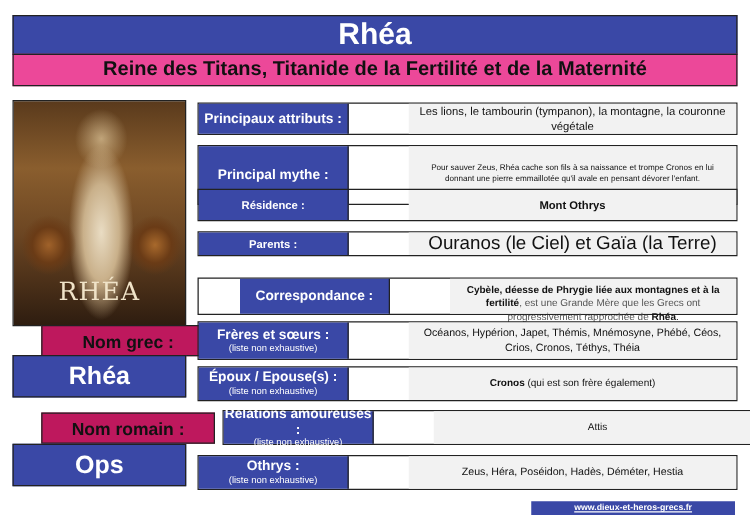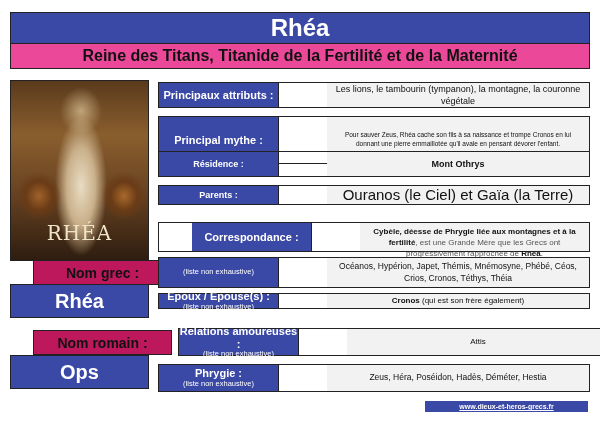--- a/index.html
+++ b/index.html
@@ -80,44 +80,45 @@
 
 <div class="abs row" style="top:222px;height:30px;padding-left:33px;">
   <div class="lab">
       <span>Correspondance :</span>
     </div>
   <div class="val" style="font-size:8px;display:block;padding-top:4px;"><b>Cybèle, déesse de Phrygie liée aux montagnes et à la fertilité</b><span style="color:#555">, est une Grande Mère que les Grecs ont progressivement rapprochée de </span><b>Rhéa</b><span>.</span></div>
 </div>
 
 <div class="abs row" style="top:257px;height:31px;">
   <div class="lab">
+      <span>Frères et sœurs :</span>
       <span class="sub">(liste non exhaustive)</span>
     </div>
   <div class="val" style="font-size:8.5px;">Océanos, Hypérion, Japet, Thémis, Mnémosyne, Phébé, Céos, Crios, Cronos, Téthys, Théia</div>
 </div>
 
-<div class="abs row" style="top:293px;height:16px;">
+<div class="abs row" style="top:293px;height:28px;">
   <div class="lab">
       <span>Époux / Epouse(s) :</span>
       <span class="sub">(liste non exhaustive)</span>
     </div>
   <div class="val" style="font-size:8px;">
       <span><b>Cronos</b><span> (qui est son frère également)</span></span>
     </div>
 </div>
 
 <div class="abs row" style="top:328px;height:28px;margin-left:20px;">
   <div class="lab">
       <span>Relations amoureuses :</span>
       <span class="sub">(liste non exhaustive)</span>
     </div>
   <div class="val" style="font-size:8px;">Attis</div>
 </div>
 
 <div class="abs row" style="top:364px;height:28px;">
   <div class="lab">
-      <span>Phrygie :</span>
+      <span>Othrys :</span>
       <span class="sub">(liste non exhaustive)</span>
     </div>
   <div class="val" style="font-size:8.5px;">Zeus, Héra, Poséidon, Hadès, Déméter,  Hestia</div>
 </div>
 
 <div class="abs footer">www.dieux-et-heros-grecs.fr</div>
 
 </body></html>

